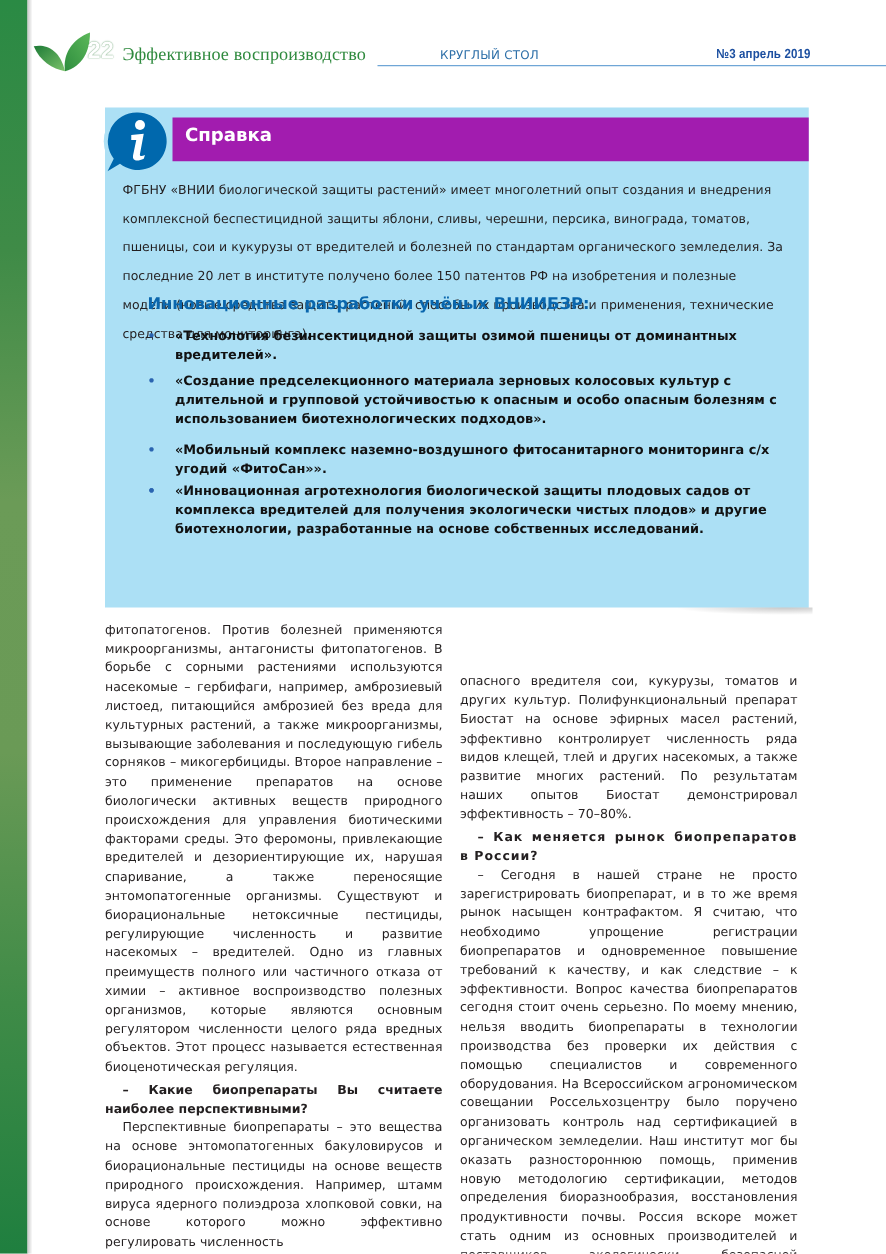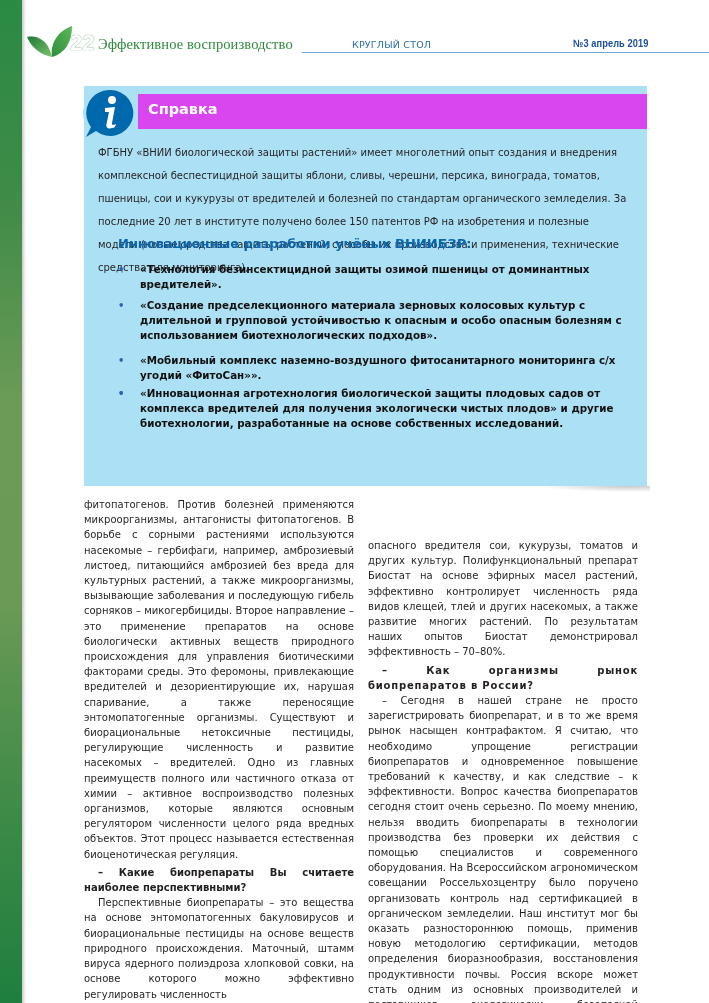--- a/index.html
+++ b/index.html
@@ -14,21 +14,21 @@
     background: linear-gradient(to bottom, #2a8a44 0%, #3f8b47 20%, #6b9b57 40%, #6a9a56 60%, #3f8b47 80%, #1f7f3f 100%);
   }
   .side-stripe-shadow {
     position: absolute; left: 22px; top: 0; width: 4px; height: 1003px;
     background: linear-gradient(to right, #c8c8c8, #ffffff);
   }
   
   .header { position: absolute; left: 0; top: 0; width: 709px; height: 70px; }
   .leaf-logo { position: absolute; left: 26px; top: 25px; width: 46px; height: 34px; }
   .page-number {
-    position: absolute; left: 70px; top: 30px; font-size: 22px; color: #ffffff;
+    position: absolute; left: 70px; top: 30px; font-size: 19px; color: #ffffff;
     font-family: "Liberation Sans", sans-serif; font-weight: bold;
     text-shadow: 0 0 1px #2f7d3a;
   }
   .mag-title {
     position: absolute; left: 98px; top: 36px; font-size: 14.5px; color: #2f8a3e;
     font-family: "Liberation Serif", serif; letter-spacing: 0.1px;
   }
   .section-label {
     position: absolute; left: 305px; top: 39px; font-size: 9.5px; color: #2d6fa8;
     font-family: "DejaVu Sans", sans-serif; letter-spacing: 0.2px; padding-left: 47px;
@@ -44,21 +44,21 @@
   
   .info-box {
     position: absolute; left: 84px; top: 86px; width: 563px; height: 400px;
     background: #ace0f5;
   }
   .info-shadow {
     position: absolute; left: 540px; top: 486px; width: 110px; height: 6px;
     background: radial-gradient(ellipse at 80% 0%, rgba(0,0,0,0.22), rgba(0,0,0,0) 70%);
   }
   .info-bar {
-    position: absolute; left: 54px; top: 8px; width: 509px; height: 35px; background: #d946ef;
+    position: absolute; left: 54px; top: 8px; width: 509px; height: 35px; background: #a21caf;
   }
   .info-bar-title {
     position: absolute; left: 10px; top: 7px; font-size: 14.5px; font-weight: bold; color: #ffffff;
     font-family: "DejaVu Sans", sans-serif;
   }
   .info-icon { position: absolute; left: -2px; top: 1px; width: 56px; height: 54px; }
   .info-intro {
     position: absolute; left: 14px; top: 55px; width: 530px;
     font-size: 10px; line-height: 23px; color: #231f20;
   }
@@ -131,20 +131,20 @@
     <li style="margin-bottom:3px"><span class="bullet">•</span><span>«Мобильный комплекс наземно-воздушного фитосанитарного мониторинга с/х угодий «ФитоСан»».</span></li>
     <li style="margin-bottom:3px"><span class="bullet">•</span></li>
     <li><span class="bullet">•</span><span>«Инновационная агротехнология биологической защиты плодовых садов от комплекса вредителей для получения экологически чистых плодов» и другие биотехнологии, разработанные на основе собственных исследований.</span></li>
   </ul>
 </div>
 <div class="info-shadow"></div>
 
 <div class="col col-left">
   <p>фитопатогенов. Против болезней применяются микроорганизмы, антагонисты фитопатогенов. В борьбе с сорными растениями используются насекомые – гербифаги, например, амброзиевый листоед, питающийся амброзией без вреда для культурных растений, а также микроорганизмы, вызывающие заболевания и последующую гибель сорняков – микогербициды. Второе направление – это применение препаратов на основе биологически активных веществ природного происхождения для управления биотическими факторами среды. Это феромоны, привлекающие вредителей и дезориентирующие их, нарушая спаривание, а также переносящие энтомопатогенные организмы. Существуют и биорациональные нетоксичные пестициды, регулирующие численность и развитие насекомых – вредителей. Одно из главных преимуществ полного или частичного отказа от химии – активное воспроизводство полезных организмов, которые являются основным регулятором численности целого ряда вредных объектов. Этот процесс называется естественная биоценотическая регуляция.</p>
   <p class="q">– Какие биопрепараты Вы считаете наиболее перспективными?</p>
-  <p class="ind">Перспективные биопрепараты – это вещества на основе энтомопатогенных бакуловирусов и биорациональные пестициды на основе веществ природного происхождения. Маточный, штамм вируса ядерного полиэдроза хлопковой совки, на основе которого можно эффективно регулировать численность</p>
+  <p class="ind">Перспективные биопрепараты – это вещества на основе энтомопатогенных бакуловирусов и биорациональные пестициды на основе веществ природного происхождения. Например, штамм вируса ядерного полиэдроза хлопковой совки, на основе которого можно эффективно регулировать численность</p>
 </div>
 
 <div class="col col-right">
   <p>опасного вредителя сои, кукурузы, томатов и других культур. Полифункциональный препарат Биостат на основе эфирных масел растений, эффективно контролирует численность ряда видов клещей, тлей и других насекомых, а также развитие многих растений. По результатам наших опытов Биостат демонстрировал эффективность – 70–80%.</p>
-  <p class="q" style="letter-spacing:0.8px">– Как организмы рынок биопрепаратов в России?</p>
+  <p class="q" style="letter-spacing:0.8px">– Как меняется рынок биопрепаратов в России?</p>
   <p class="ind">– Сегодня в нашей стране не просто зарегистрировать биопрепарат, и в то же время рынок насыщен контрафактом. Я считаю, что необходимо упрощение регистрации биопрепаратов и одновременное повышение требований к качеству, и как следствие – к эффективности. Вопрос качества биопрепаратов сегодня стоит очень серьезно. По моему мнению, нельзя вводить биопрепараты в технологии производства без проверки их действия с помощью специалистов и современного оборудования. На Всероссийском агрономическом совещании Россельхозцентру было поручено организовать контроль над сертификацией в органическом земледелии. Наш институт мог бы оказать разностороннюю помощь, применив новую методологию сертификации, методов определения биоразнообразия, восстановления продуктивности почвы. Россия вскоре может стать одним из основных производителей и поставщиков экологически безопасной продукции, ведь у нас для этого есть земля, научная база, квалифицированные кадры.</p>
 </div>
 
 </body></html>

